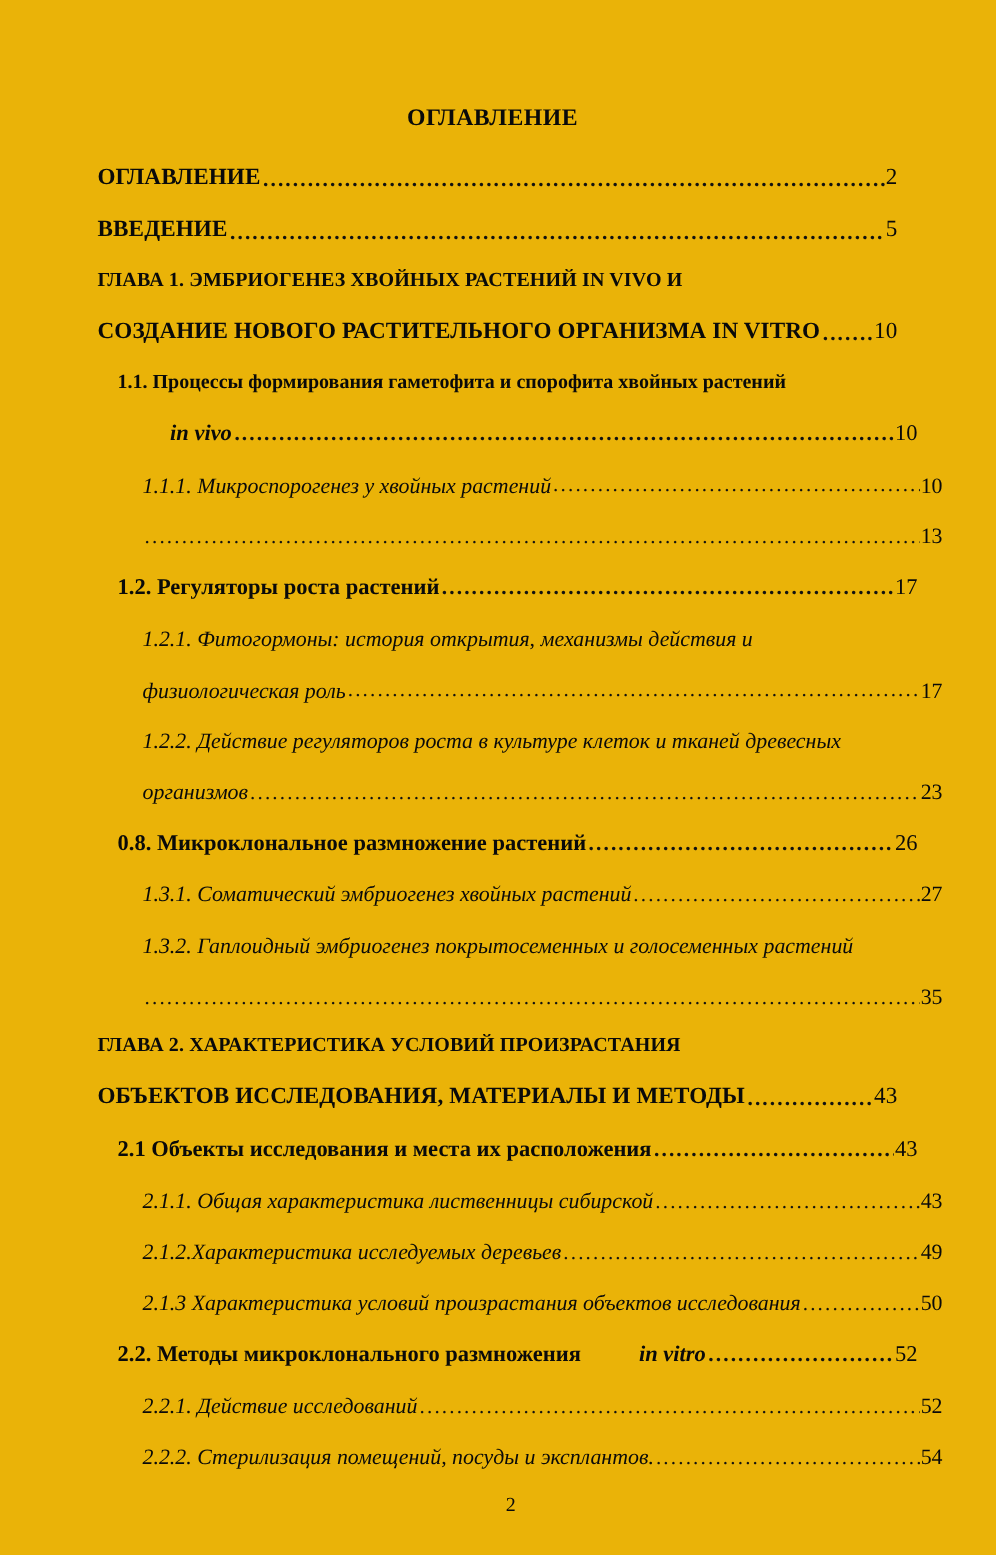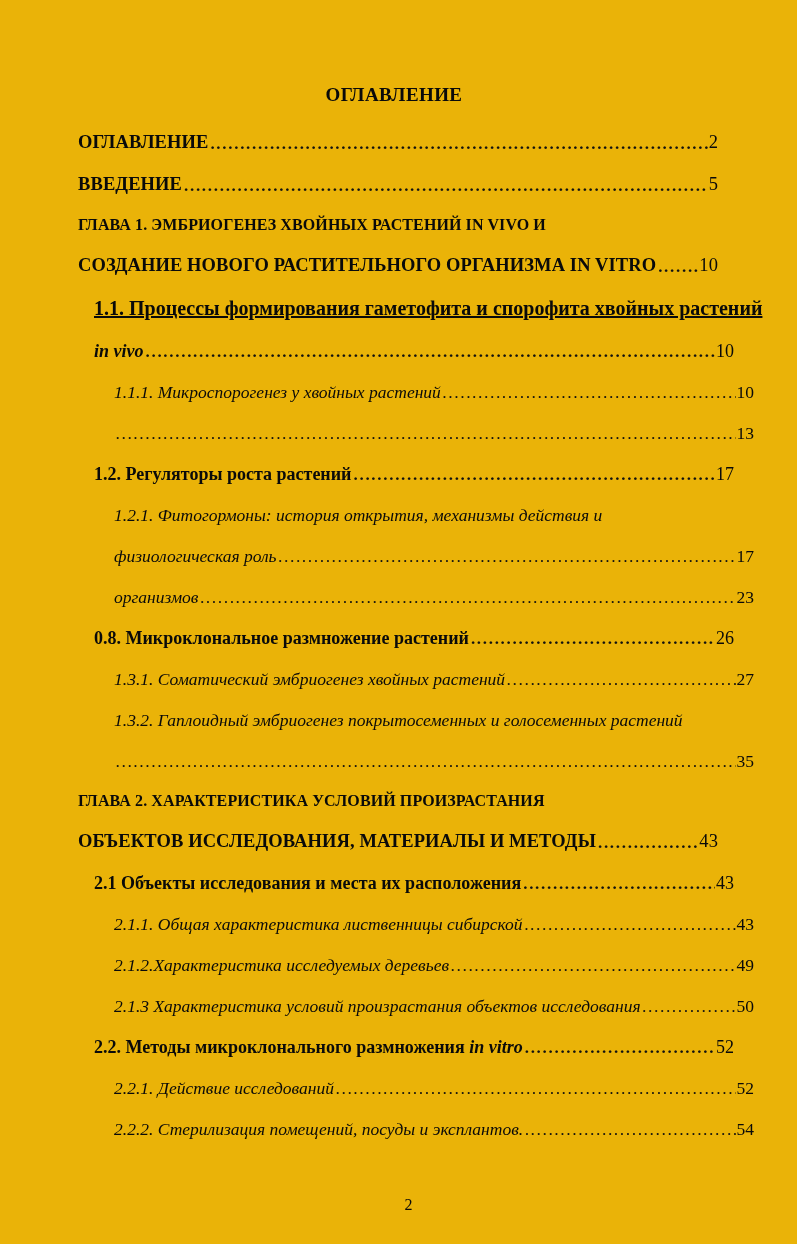--- a/index.html
+++ b/index.html
@@ -85,28 +85,28 @@
   }
   .lvl-2 .toc-page { font-style: normal; }
 
   
   .wrap-head {
     white-space: nowrap;
     margin-bottom: 20.2px;
     line-height: 1.18;
   }
   .wrap-head.lvl-chapter { font-weight: bold; font-size: 16px; }
-  .wrap-head.lvl-1 { font-weight: bold; font-size: 20px; margin-left: 16px; text-decoration: underline; }
+  .wrap-head.lvl-1 { font-weight: bold; font-size: 16px; margin-left: 16px; }
   .wrap-head.lvl-2 { font-style: italic; font-size: 17.5px; margin-left: 36px; }
 
   .cont-row { margin-left: 0; justify-content: space-between; }
   .cont-row.ind-1 { margin-left: 16px; }
   .cont-row.ind-2 { margin-left: 36px; }
 
-  .ital { font-style: italic; }
+  .ital { font-style: italic; margin-left: 42px; }
   .nital { font-style: normal; }
 
   .footer-num {
     position: absolute;
     left: 0;
     right: 0;
     top: 1196px;
     text-align: center;
     font-size: 16px;
   }
@@ -164,20 +164,21 @@
       <span class="toc-page">17</span>
     </div>
 
     <div class="wrap-head lvl-2">1.2.1. Фитогормоны: история открытия, механизмы действия и</div>
     <div class="toc-entry lvl-2 cont-row ind-2">
       <span class="toc-text">физиологическая  роль</span>
       <span class="toc-dots">........................................................................................................................................................................................................</span>
       <span class="toc-page">17</span>
     </div>
 
+    <div class="wrap-head lvl-2">1.2.2. Действие регуляторов роста в культуре клеток и тканей древесных</div>
     <div class="toc-entry lvl-2 cont-row ind-2">
       <span class="toc-text">организмов</span>
       <span class="toc-dots">........................................................................................................................................................................................................</span>
       <span class="toc-page">23</span>
     </div>
 
     <div class="toc-entry lvl-1">
       <span class="toc-text">0.8. Микроклональное размножение растений</span>
       <span class="toc-dots">........................................................................................................................................................................................................</span>
       <span class="toc-page">26</span>

